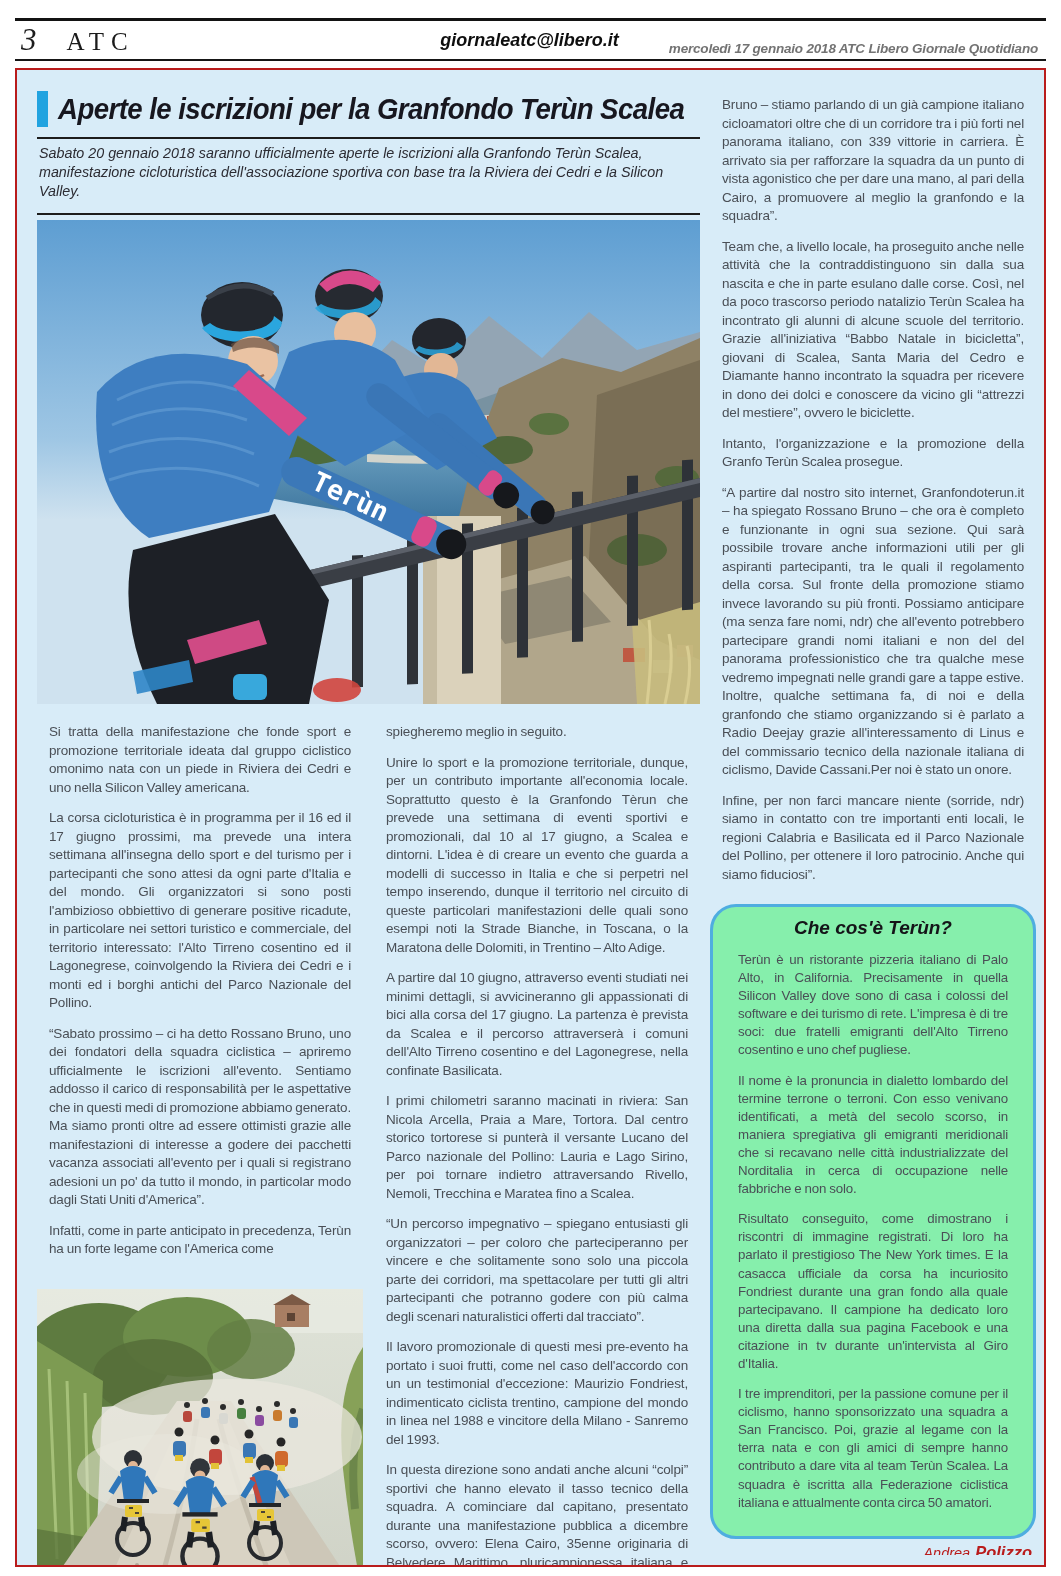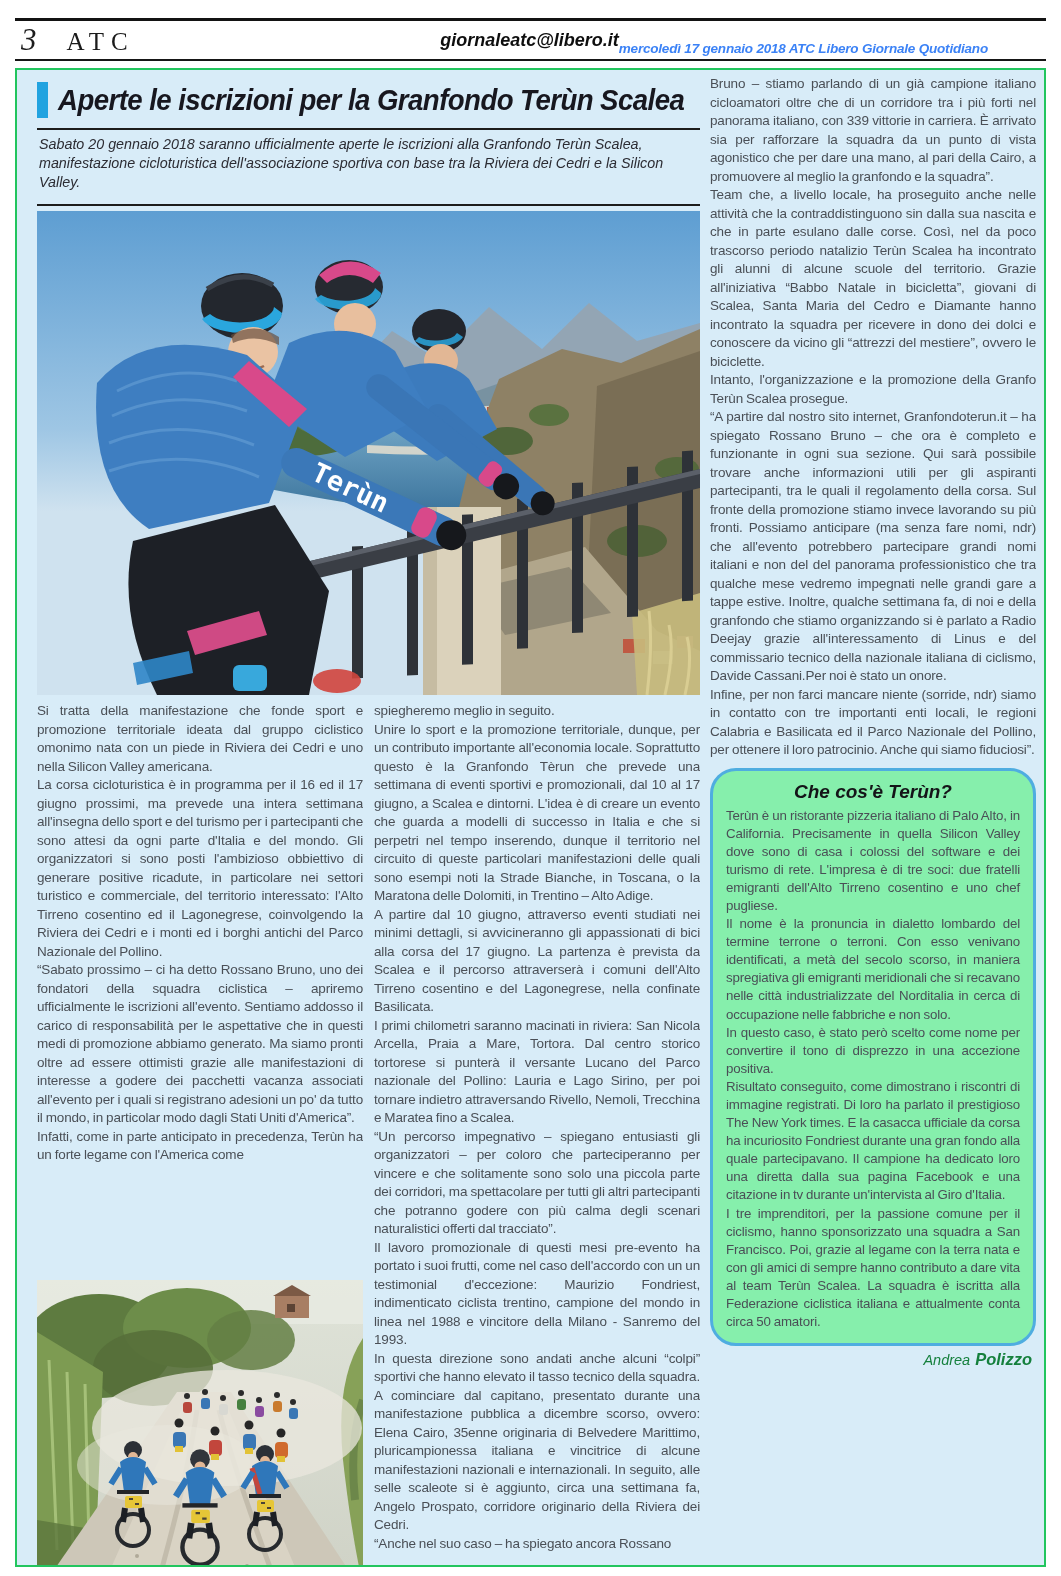--- a/index.html
+++ b/index.html
@@ -5,49 +5,49 @@
   html,body{margin:0;padding:0;background:#ffffff;}
   .page{width:1061px;height:1576px;box-sizing:border-box;padding:18px 15px 0 15px;
         background:#ffffff;position:relative;font-family:"Liberation Sans",sans-serif;overflow:hidden;}
   
   .hdr{border-top:3px solid #131313;border-bottom:2px solid #161616;height:38px;
        display:flex;align-items:center;padding:0 8px 0 6px;}
   .hdr-left{flex:1;display:flex;align-items:baseline;}
   .pagenum{font-family:"Liberation Serif",serif;font-style:italic;font-size:31px;color:#1d1d1d;line-height:1;}
   .masthead{font-family:Liberation Serif, serif;font-size:25px;letter-spacing:7px;margin-left:30px;color:#1b1b1b;}
   .hdr-mail{flex:0 0 auto;font-style:italic;font-weight:bold;font-size:18px;color:#0e0e0e;}
-  .hdr-date{flex:1;text-align:left;font-style:italic;font-weight:bold;font-size:13.5px;color:#3b82f6;letter-spacing:-0.2px;margin-top:17px;}
-  
-  .content{margin-top:7px;height:1499px;background:#d8ecf8;border:2px solid #22c55e;
-           box-sizing:border-box;display:flex;gap:10px;padding:5px 8px 10px 20px;overflow:hidden;}
+  .hdr-date{flex:1;text-align:right;font-style:italic;font-weight:bold;font-size:13.5px;color:#737373;letter-spacing:-0.2px;margin-top:17px;}
+  
+  .content{margin-top:7px;height:1499px;background:#d8ecf8;border:2px solid #b91c1c;
+           box-sizing:border-box;display:flex;gap:10px;padding:14px 8px 10px 20px;overflow:hidden;}
   .left-zone{width:663px;flex:none;}
   .right-zone{width:326px;flex:none;display:flex;flex-direction:column;overflow:hidden;}
   
   .headline-row{display:flex;align-items:center;height:50px;}
   .kicker-bar{width:11px;height:36px;background:#21a3e0;flex:none;}
   h1.headline{font-size:30px;font-style:italic;font-weight:bold;margin:0 0 0 10px;color:#17171f;
       letter-spacing:-0.6px;white-space:nowrap;transform:scaleX(0.92);transform-origin:left center;}
   .rule{border-top:2px solid #1c1c1c;margin:3px 0;}
   .standfirst{font-style:italic;font-size:14.3px;line-height:19px;color:#2c2c33;margin:5px 2px 12px 2px;}
   
   figure{margin:0;padding:0;display:block;}
   .photo1{width:663px;height:484px;margin:5px 0 7px 0;}
   .photo2{position:absolute;bottom:2px;left:0;width:326px;height:306px;}
   
   .cols{display:flex;gap:11px;height:886px;overflow:hidden;}
   .col{width:326px;overflow:hidden;}
   .col.first{position:relative;}
-  .coltext p{margin:0;text-align:justify;font-size:13.5px;line-height:18.5px;color:#4a4f56;
+  .coltext p{margin:12px;text-align:justify;font-size:13.5px;line-height:18.5px;color:#4a4f56;
              letter-spacing:-0.15px;word-spacing:-0.6px;}
   
   .infobox{border:3px solid #4fade0;border-radius:26px;background:#86efac;
            padding:8px 13px 12px 13px;margin-top:8px;}
   .infobox h2{text-align:center;font-style:italic;font-size:19px;margin:2px 0 4px 0;color:#141418;}
   .infobox .coltext p{font-size:13.3px;line-height:18.1px;}
-  .byline{text-align:right;margin-top:4px;padding-right:4px;font-style:italic;color:#15803d;}
+  .byline{text-align:right;margin-top:4px;padding-right:4px;font-style:italic;color:#b91c1c;}
   .by-first{font-size:14.5px;}
   .by-last{font-size:16.5px;font-weight:bold;margin-left:5px;}
 </style>
 </head>
 <body>
 
 <div class="page">
 
   <header class="hdr">
     <div class="hdr-left">
@@ -348,21 +348,20 @@
           <p>Team che, a livello locale, ha proseguito anche nelle attività che la contraddistinguono sin dalla sua nascita e che in parte esulano dalle corse. Così, nel da poco trascorso periodo natalizio Terùn Scalea ha incontrato gli alunni di alcune scuole del territorio. Grazie all'iniziativa “Babbo Natale in bicicletta”, giovani di Scalea, Santa Maria del Cedro e Diamante hanno incontrato la squadra per ricevere in dono dei dolci e conoscere da vicino gli “attrezzi del mestiere”, ovvero le biciclette.</p>
           <p>Intanto, l'organizzazione e la promozione della Granfo Terùn Scalea prosegue.</p>
           <p>“A partire dal nostro sito internet, Granfondoterun.it – ha spiegato Rossano Bruno – che ora è completo e funzionante in ogni sua sezione. Qui sarà possibile trovare anche informazioni utili per gli aspiranti partecipanti, tra le quali il regolamento della corsa. Sul fronte della promozione stiamo invece lavorando su più fronti. Possiamo anticipare (ma senza fare nomi, ndr) che all'evento potrebbero partecipare grandi nomi italiani e non del del panorama professionistico che tra qualche mese vedremo impegnati nelle grandi gare a tappe estive. Inoltre, qualche settimana fa, di noi e della granfondo che stiamo organizzando si è parlato a Radio Deejay grazie all'interessamento di Linus e del commissario tecnico della nazionale italiana di ciclismo, Davide Cassani.Per noi è stato un onore.</p>
           <p>Infine, per non farci mancare niente (sorride, ndr) siamo in contatto con tre importanti enti locali, le regioni Calabria e Basilicata ed il Parco Nazionale del Pollino, per ottenere il loro patrocinio. Anche qui siamo fiduciosi”.</p>
         </div>
       <aside class="infobox">
         <h2>Che cos'è Terùn?</h2>
         <div class="coltext">
             <p>Terùn è un ristorante pizzeria italiano di Palo Alto, in California. Precisamente in quella Silicon Valley dove sono di casa i colossi del software e dei turismo di rete. L'impresa è di tre soci: due fratelli emigranti dell'Alto Tirreno cosentino e uno chef pugliese.</p>
             <p>Il nome è la pronuncia in dialetto lombardo del termine terrone o terroni. Con esso venivano identificati, a metà del secolo scorso, in maniera spregiativa gli emigranti meridionali che si recavano nelle città industrializzate del Norditalia in cerca di occupazione nelle fabbriche e non solo.</p>
-            <p>In questo caso, è stato però scelto come nome per convertire il tono di disprezzo in una accezione positiva.</p>
             <p>Risultato conseguito, come dimostrano i riscontri di immagine registrati. Di loro ha parlato il prestigioso The New York times. E la casacca ufficiale da corsa ha incuriosito Fondriest durante una gran fondo alla quale partecipavano. Il campione ha dedicato loro una diretta dalla sua pagina Facebook e una citazione in tv durante un'intervista al Giro d'Italia.</p>
             <p>I tre imprenditori, per la passione comune per il ciclismo, hanno sponsorizzato una squadra a San Francisco. Poi, grazie al legame con la terra nata e con gli amici di sempre hanno contributo a dare vita al team Terùn Scalea. La squadra è iscritta alla Federazione ciclistica italiana e attualmente conta circa 50 amatori.</p>
           </div>
       </aside>
       <div class="byline">
         <span class="by-first">Andrea</span><span class="by-last">Polizzo</span>
       </div>
     </div>
 
   </div>

